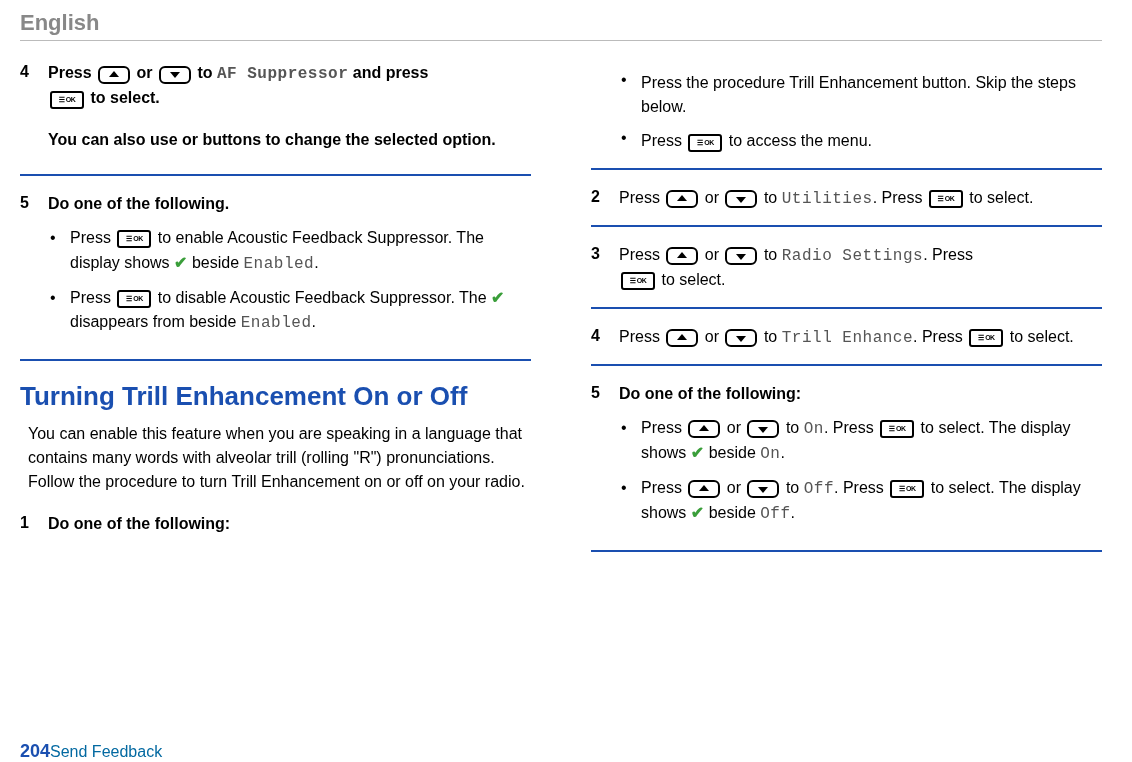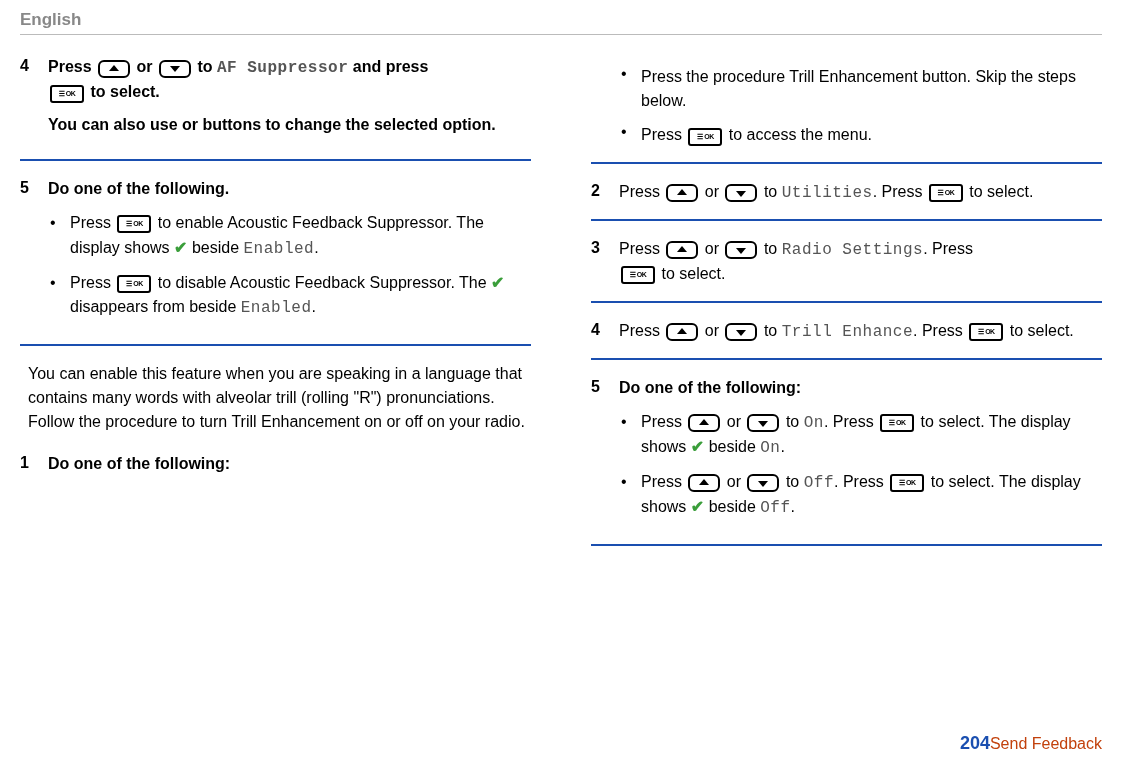--- a/index.html
+++ b/index.html
@@ -12,21 +12,21 @@
       font-size: 16px;
       width: 1132px;
       height: 762px;
       background: #fff;
       position: relative;
       padding: 10px 30px 10px 20px;
     }
     .header {
       color: #888;
       font-weight: bold;
-      font-size: 17px;
+      font-size: 22px;
       margin-bottom: 4px;
       padding-left: 0;
     }
     .header-line {
       border: none;
       border-top: 1px solid #bbb;
       margin-bottom: 20px;
     }
     .columns {
       display: flex;
@@ -47,21 +47,21 @@
     }
     .step-body {
       flex: 1;
       line-height: 1.5;
     }
     .step-body p {
       margin-bottom: 8px;
       font-weight: bold;
     }
     .sub-note {
-      margin-top: 8px;
+      margin-top: 17px;
     }
     .divider {
       border: none;
       border-top: 2px solid #1a4fb0;
       margin: 14px 0 16px 0;
     }
     .bullet-row {
       display: flex;
       margin: 10px 0 10px 0;
     }
@@ -156,34 +156,34 @@
     .section-intro {
       line-height: 1.5;
       margin-bottom: 18px;
       margin-left: 8px;
     }
     .bold {
       font-weight: normal;
     }
     .footer {
       position: absolute;
-      bottom: 8px;
+      bottom: 0;
       left: 20px;
       right: 30px;
       display: flex;
-      justify-content: flex-end;
+      justify-content: flex-start;
       align-items: center;
     }
     .page-num {
       color: #1a4fb0;
       font-weight: bold;
       font-size: 18px;
     }
     .feedback-link {
-      color: #c2410c;
+      color: #0369a1;
       font-size: 16px;
     }
   </style>
 </head>
 <body>
 
 <div class="header">English</div>
 <hr class="header-line">
 
 <div class="columns">
@@ -237,20 +237,21 @@
             <span class="check">✔</span>
             <span> disappears from beside </span>
             <span class="mono">Enabled</span><span>.</span>
           </div>
         </div>
       </div>
     </div>
 
     <hr class="divider">
 
+    <h2 class="section-title">Turning Trill Enhancement On or Off</h2>
     <p class="section-intro">You can enable this feature when you are speaking in a language that contains many words with alveolar trill (rolling "R") pronunciations. Follow the procedure to turn Trill Enhancement on or off on your radio.</p>
 
     <div class="step-row">
       <div class="step-num">1</div>
       <div class="step-body">
         <p>Do one of the following:</p>
       </div>
     </div>
 
   </div>

